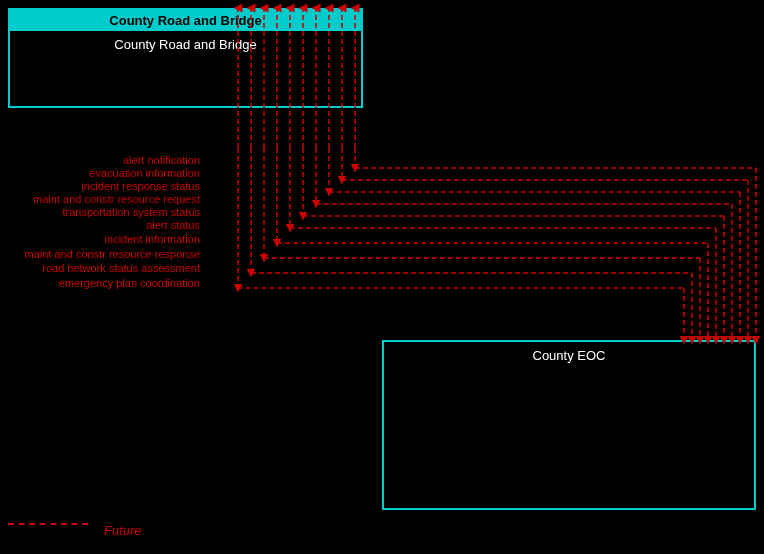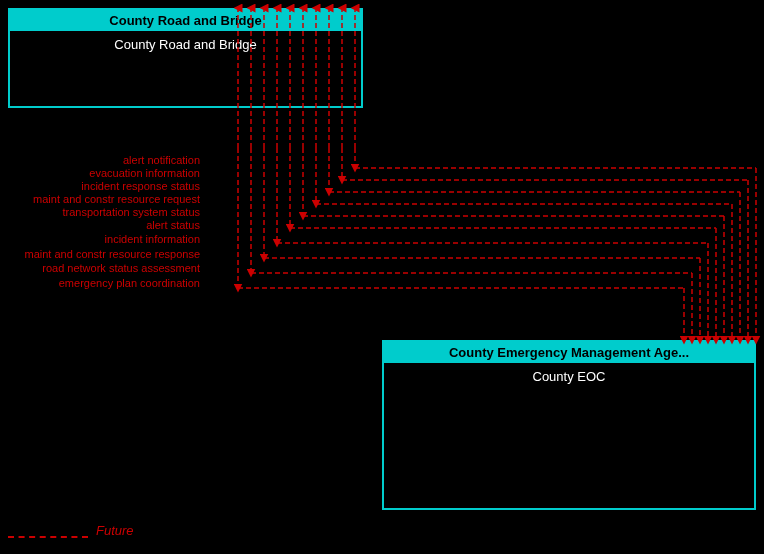--- a/index.html
+++ b/index.html
@@ -70,22 +70,22 @@
       width: 764px;
       height: 554px;
     }
 
     
     .legend {
       position: absolute;
       bottom: 16px;
       left: 8px;
       display: flex;
-      align-items: flex-end;
-      gap: 8px;
+      align-items: flex-start;
+      gap: 16px;
     }
     .legend-line {
       width: 80px;
       height: 2px;
       border-top: 2px dashed #cc0000;
     }
     .legend-text {
       color: #cc0000;
       font-size: 13px;
       font-style: italic;
@@ -93,21 +93,20 @@
   </style>
 </head>
 <body>
 
 <div class="left-box">
   <div class="left-box-header">County Road and Bridge</div>
   <div class="left-box-content">County Road and Bridge</div>
 </div>
 
 <div class="right-box">
-  <div class="right-box-header">County Emergency Management Age...</div>
   <div class="right-box-content">County EOC</div>
 </div>
 
 <svg class="diagram-svg">
 
   <defs>
     <marker id="arrowRed" markerWidth="6" markerHeight="6" refX="3" refY="3" orient="auto">
       <path d="M0,0 L0,6 L6,3 z" fill="#cc0000"></path>
     </marker>
     <marker id="arrowRedUp" markerWidth="6" markerHeight="6" refX="3" refY="3" orient="auto">

